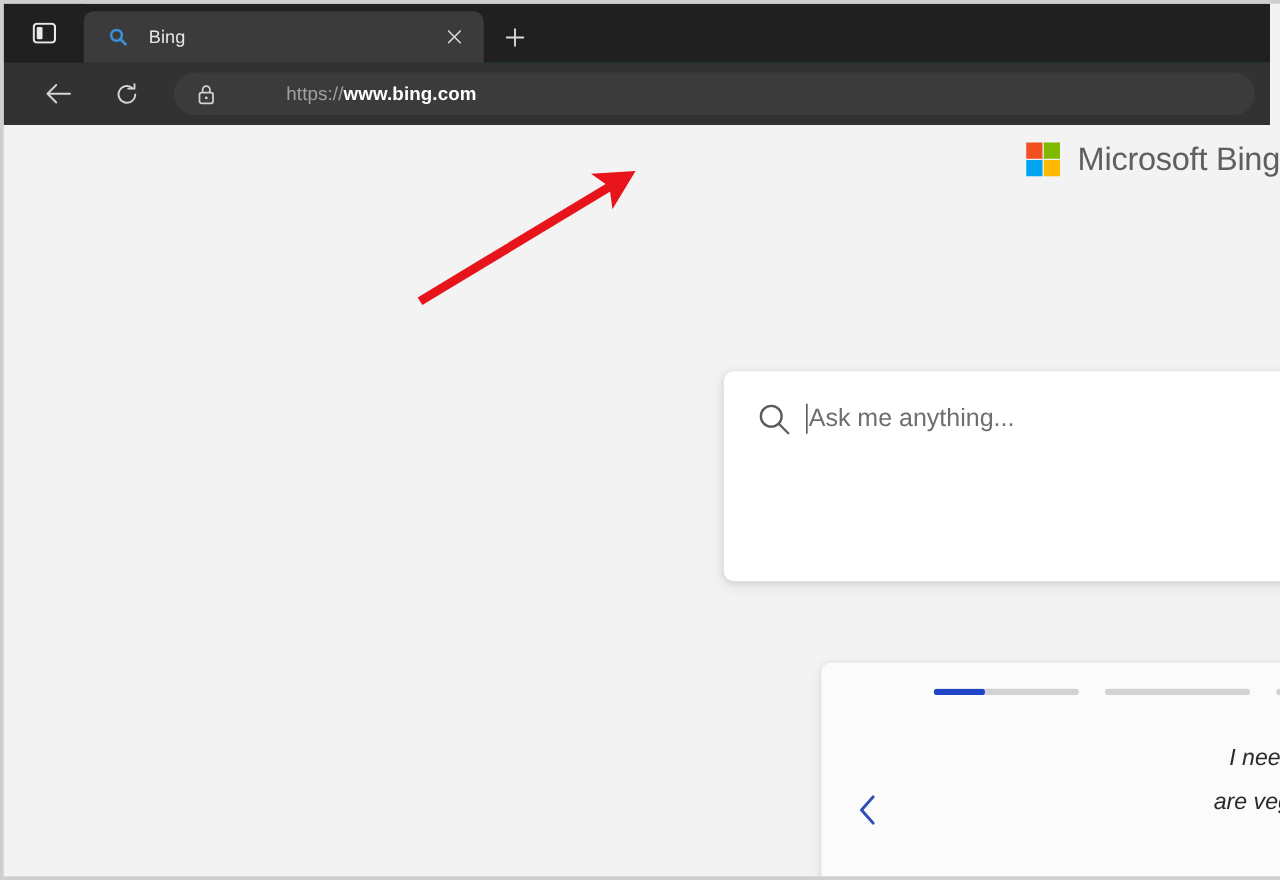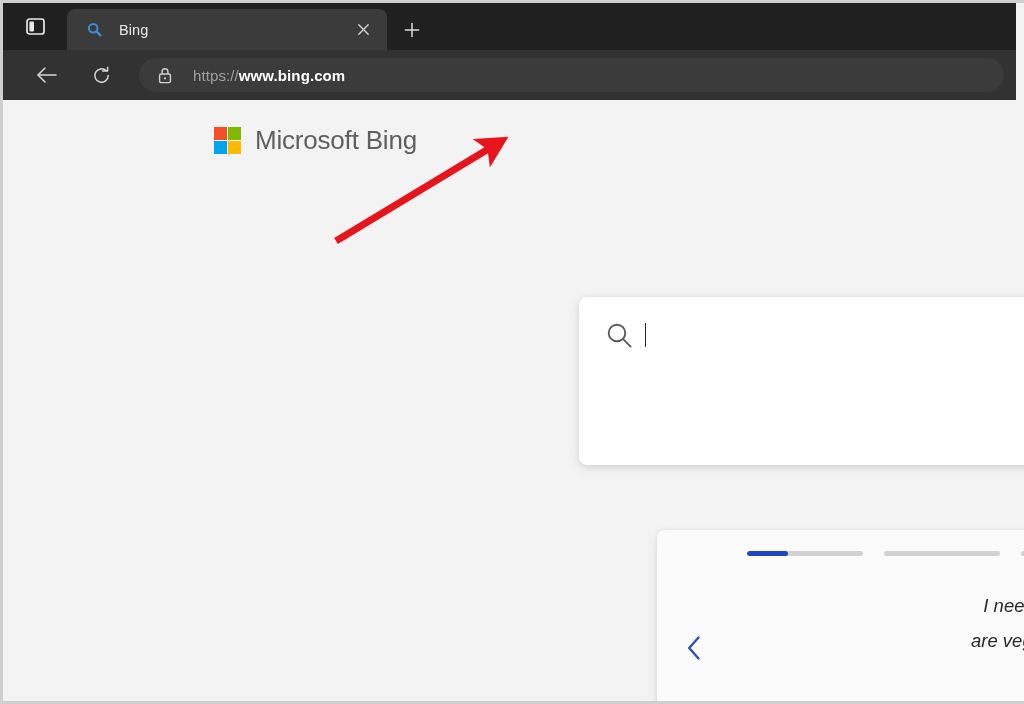--- a/index.html
+++ b/index.html
@@ -115,20 +115,21 @@
 
   .address-bar {
     flex: 1 1 auto;
     height: 34px;
     background: #3b3b3b;
     border-radius: 17px;
     display: flex;
     align-items: center;
     padding: 0 14px 0 16px;
     overflow: hidden;
+    gap: 36px;
   }
 
   .lock-icon {
     width: 20px; height: 20px;
     flex: 0 0 auto;
     margin-right: 18px;
     display: flex; align-items: center; justify-content: center;
   }
 
   .url-text {
@@ -144,25 +145,26 @@
   .page {
     position: absolute;
     top: 97px; left: 0; right: 0; bottom: 0;
     background: #f3f3f3;
     overflow: hidden;
   }
 
   .bing-header {
     position: absolute;
     top: 12px;
-    left: 18px;
+    left: 8px;
     right: 0;
     height: 56px;
     display: flex;
-    align-items: center;
+    align-items: flex-end;
+    flex-direction: column;
   }
 
   .bing-logo {
     display: flex;
     align-items: center;
     margin-left: 193px;
   }
 
   .ms-squares {
     width: 27px; height: 27px;
@@ -404,20 +406,21 @@
     <div class="search-card">
       <div class="search-row">
         <span class="search-glass">
           <svg width="27" height="27" viewBox="0 0 27 27" fill="none">
             <circle cx="11" cy="11" r="8.3" stroke="#5b5b5b" stroke-width="1.9"></circle>
             <line x1="17.2" y1="17.2" x2="24.6" y2="24.6" stroke="#5b5b5b" stroke-width="1.9" stroke-linecap="round"></line>
           </svg>
         </span>
         <span class="search-input-wrap">
           <span class="caret"></span>
+          <span class="search-placeholder">Ask me anything...</span>
         </span>
       </div>
     </div>
 
     <div class="suggestion-card">
 
       <div class="pager-bars">
         <span class="pager-bar" style="width:116px">
           <span class="fill" style="width:35%;background:#1f44c7"></span>
         </span>

